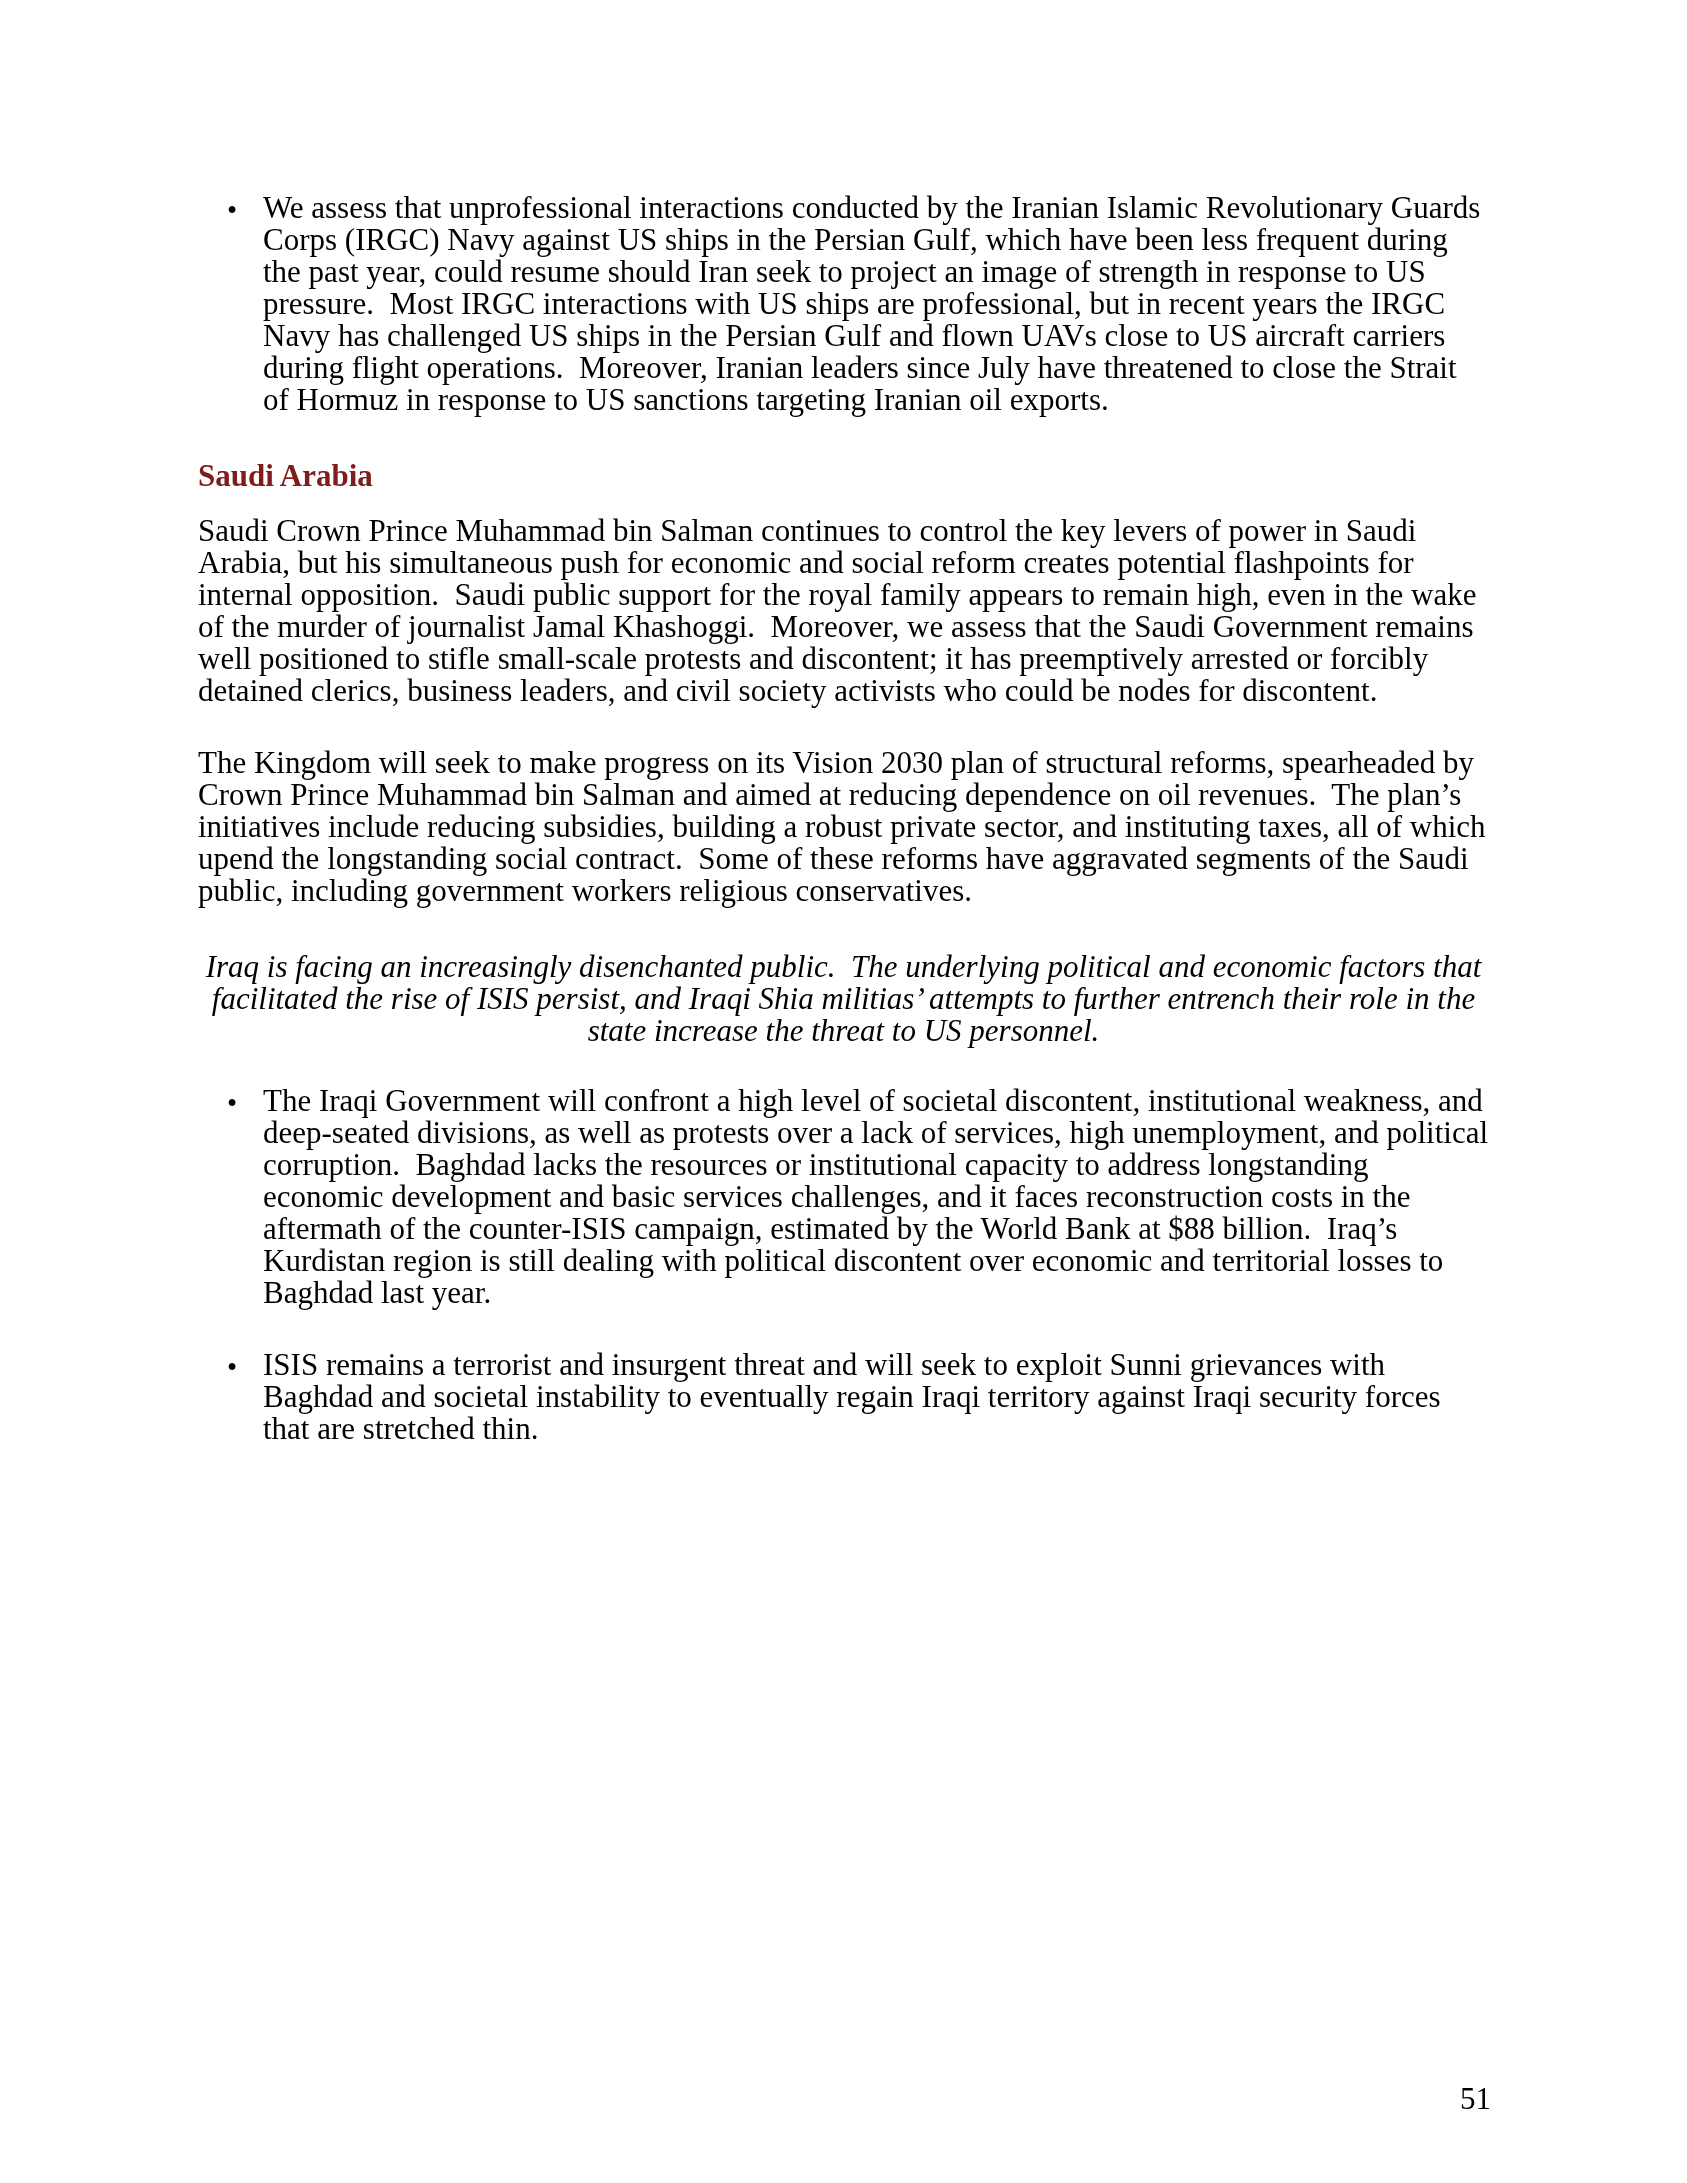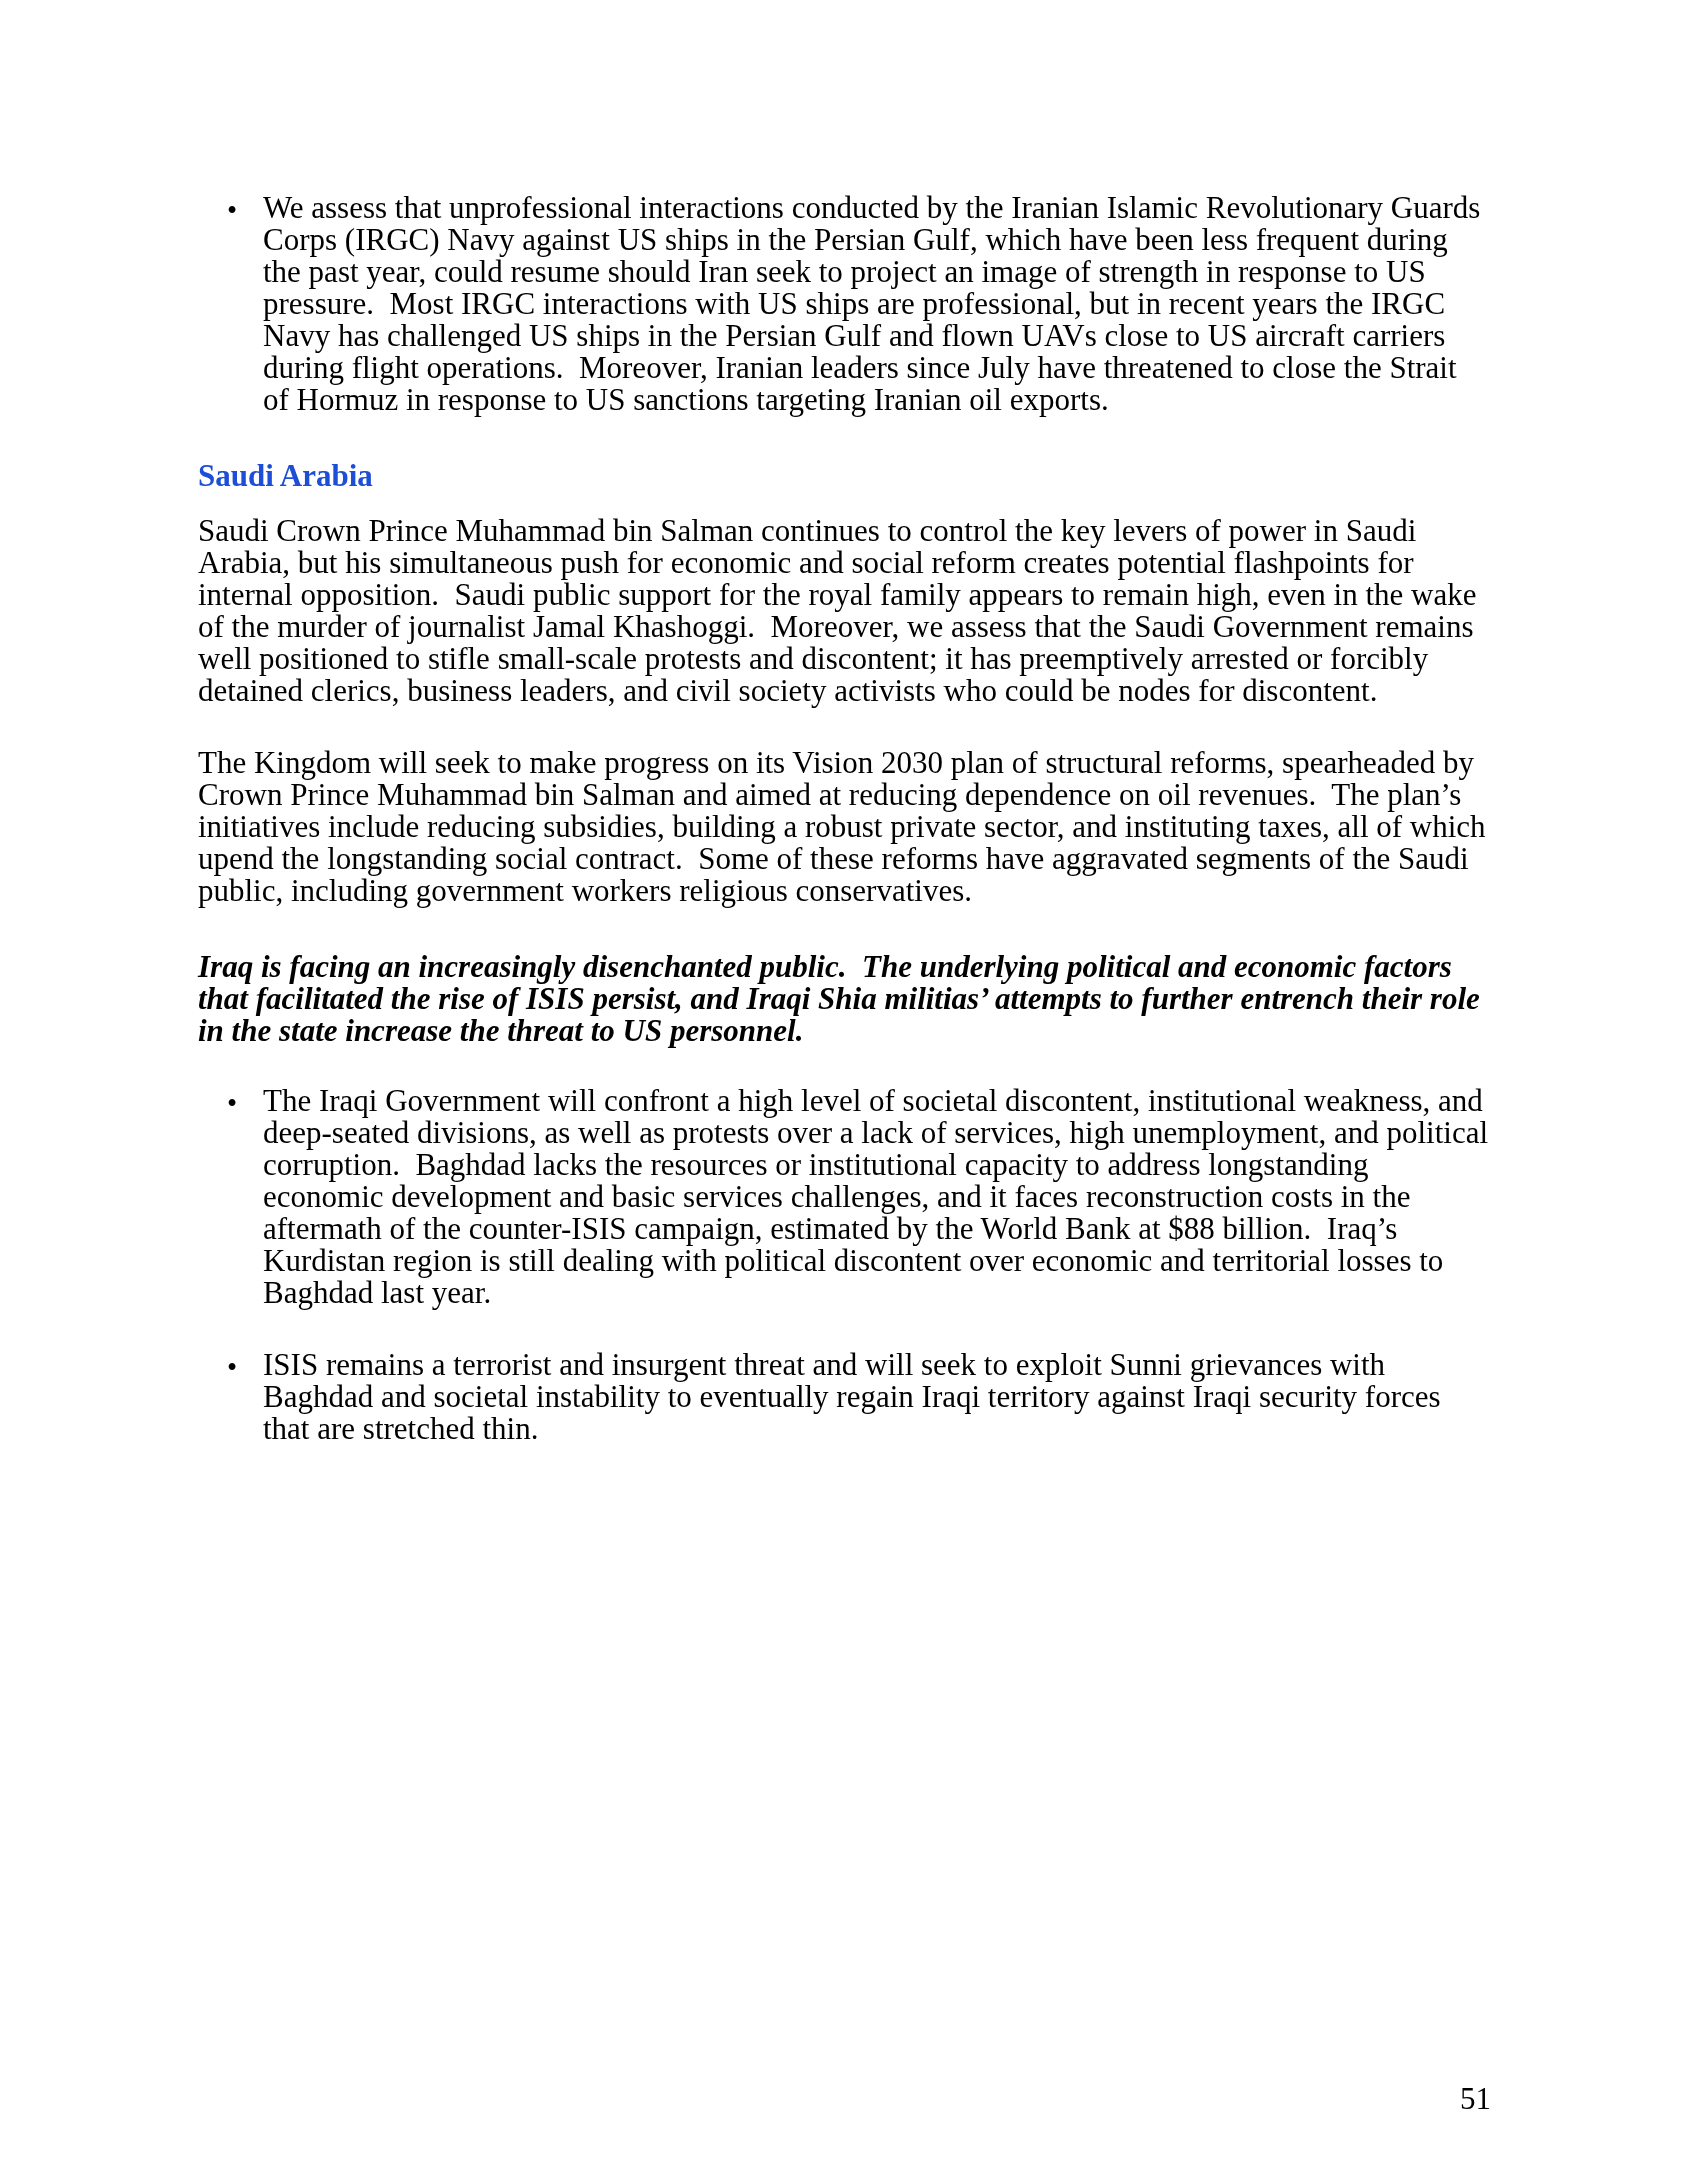--- a/index.html
+++ b/index.html
@@ -24,31 +24,32 @@
     top: 192px;
     width: 1291px;
   }
   .para, .bullet-text, .lede, .heading {
     font-size: 31px;
     line-height: 32px;
     white-space: pre-wrap;
   }
   .heading {
     font-weight: bold;
-    color: #1d4ed8;
+    color: #7f1d1d;
     margin: 0 0 22.5px 0;
   }
   .section { margin: 0; }
   .section-gap { margin-top: 44px; }
   .para { margin-bottom: 40px; }
   .para:last-child { margin-bottom: 0; }
   .lede {
-    font-weight: bold;
+    font-weight: normal;
     font-style: italic;
     margin-bottom: 38px;
+    text-align: center;
   }
   .bullet {
     position: relative;
     padding-left: 65px;
     margin-bottom: 40px;
   }
   .bullet:last-child { margin-bottom: 0; }
   .bullet .marker {
     position: absolute;
     left: 29px;

